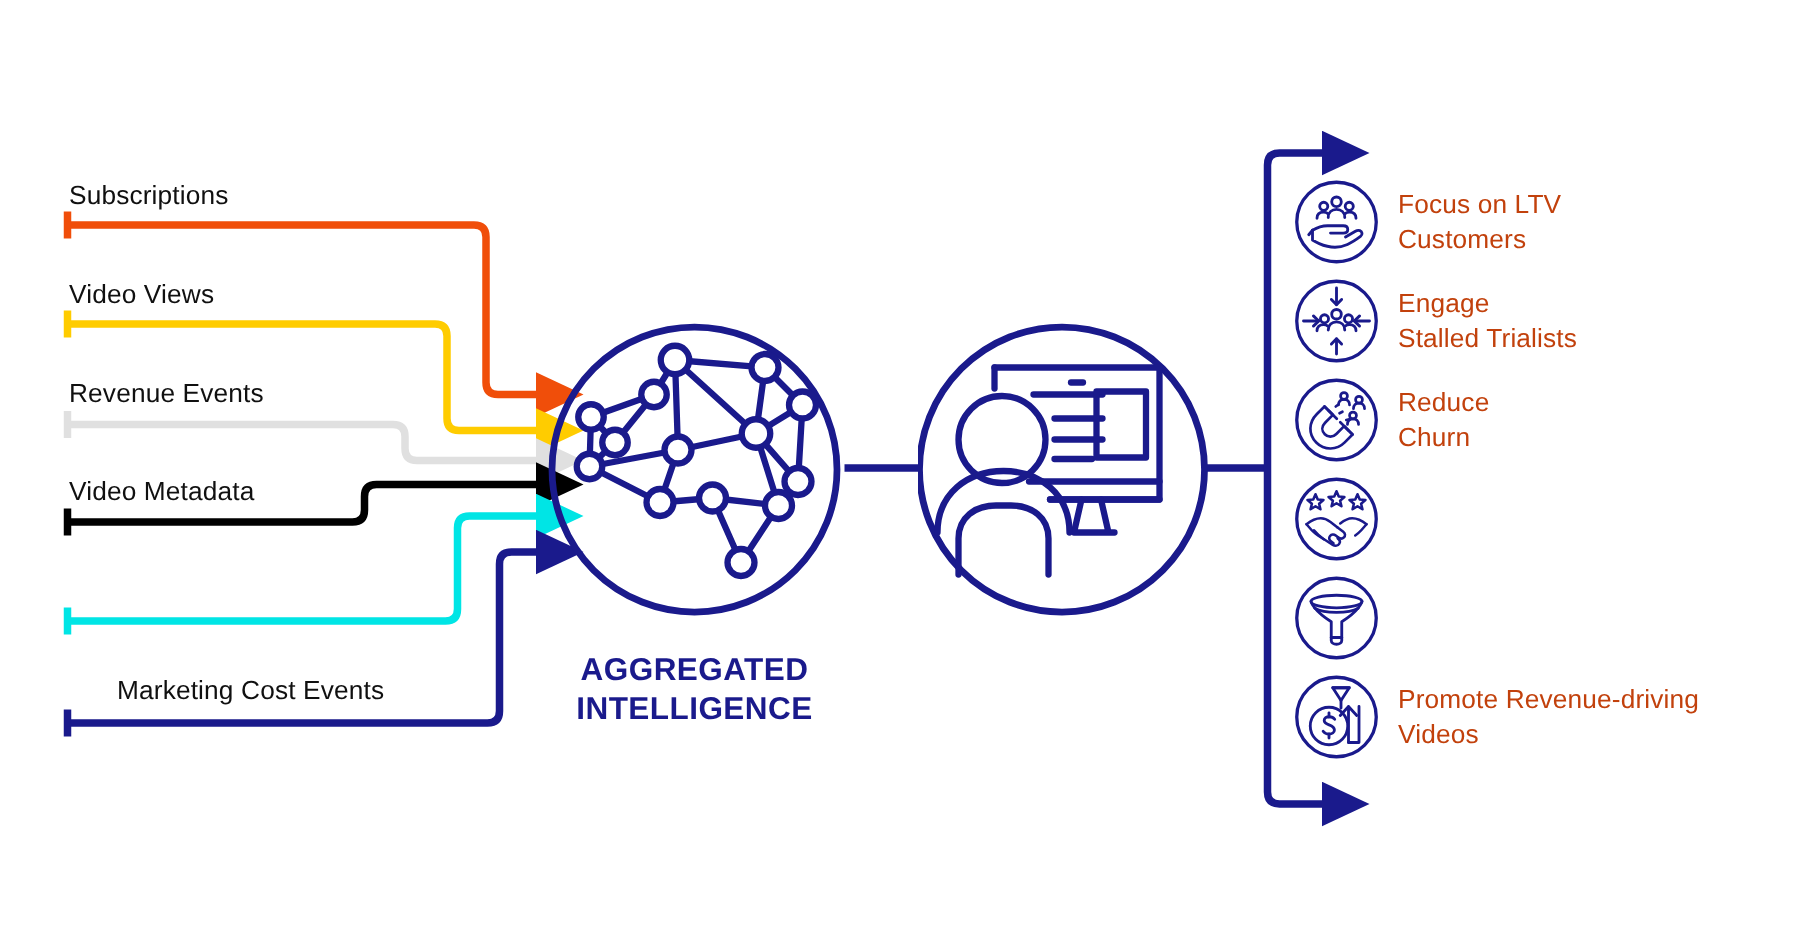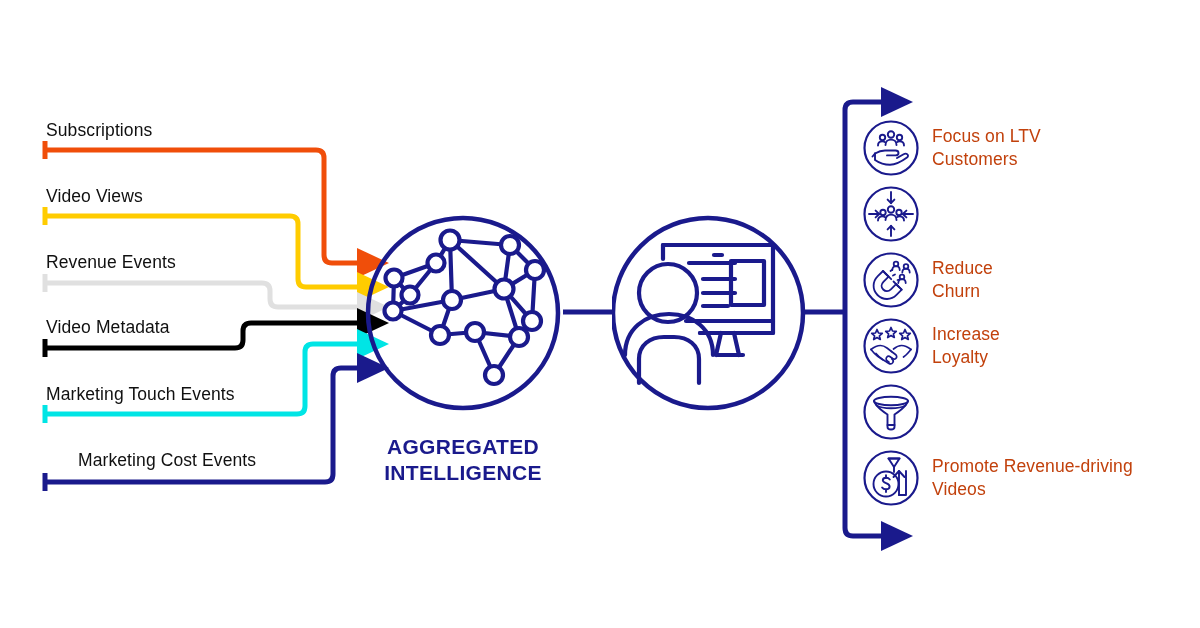--- a/index.html
+++ b/index.html
@@ -132,21 +132,20 @@
 
     <line x1="803" y1="312" x2="845" y2="312" stroke="#1a1a8c" stroke-width="5"></line>
     <path d="M845,312 L845,110 Q845,102 853,102 L884,102" fill="none" stroke="#1a1a8c" stroke-width="5" marker-end="url(#ah-navy-out)"></path>
     <path d="M845,312 L845,528 Q845,536 853,536 L884,536" fill="none" stroke="#1a1a8c" stroke-width="5" marker-end="url(#ah-navy-out)"></path>
   </svg>
 
   <div class="input-label" style="left:46px; top:120px;">Subscriptions</div>
   <div class="input-label" style="left:46px; top:186px;">Video Views</div>
   <div class="input-label" style="left:46px; top:252px;text-align:right;">Revenue Events</div>
   <div class="input-label" style="left:46px; top:317px;">Video Metadata</div>
-  <div class="input-label" style="left:46px; top:384px;">Marketing Touch Events</div>
   <div class="input-label" style="left:46px; top:450px;margin-left:32px;">Marketing Cost Events</div>
 
   <svg style="position:absolute; left:362px; top:215px;" width="202" height="196" viewBox="0 0 202 196">
     <circle cx="101" cy="98" r="95" fill="none" stroke="#1a1a8c" stroke-width="4.5"></circle>
     <g stroke="#1a1a8c" stroke-width="4.2" fill="none" stroke-linecap="round" stroke-linejoin="round">
 
       <path d="M32,63 L74,48 M32,63 L31,96 M32,63 L48,80
                M74,48 L48,80 M74,48 L88,25 M48,80 L31,96
                M48,80 L74,48 M31,96 L90,85 M31,96 L78,120
                M88,25 L148,30 M88,25 L142,74 M88,25 L90,85
@@ -241,20 +240,22 @@
           <path d="M25.6,44.4 L29,40.8 L32.4,44.4"></path>
 
           <path d="M7,29 L17,29"></path>
           <path d="M13.6,25.6 L17.2,29 L13.6,32.4"></path>
 
           <path d="M51,29 L41,29"></path>
           <path d="M44.4,25.6 L40.8,29 L44.4,32.4"></path>
         </g>
       </svg>
     </div>
+    <div class="outcome-text">Engage
+Stalled Trialists</div>
   </div>
 
   <div class="outcome" style="top:249px;">
     <div class="outcome-icon">
       <svg width="58" height="58" viewBox="0 0 58 58">
         <circle cx="29" cy="29" r="26.5" fill="none" stroke="#1a1a8c" stroke-width="2.2"></circle>
         <g stroke="#1a1a8c" stroke-width="1.8" fill="none" stroke-linecap="round" stroke-linejoin="round">
 
           <path d="M15.5,44 C10,38.5 10.5,30.5 15.8,25.2 L21,20 L26.6,25.6 L21.4,30.8 C19,33.2 19,36.3 21.2,38.5 C23.4,40.7 26.5,40.7 28.9,38.3 L34.1,33.1 L39.7,38.7 L34.5,43.9 C29.2,49.2 21,49.5 15.5,44 Z"></path>
           <path d="M21,20 L26.6,25.6 M34.1,33.1 L39.7,38.7"></path>
@@ -288,22 +289,20 @@
           <path d="M9,32.5 C9,32.5 14,28.5 18.5,28.5 C21,28.5 23,29.5 25,31 L29.5,34.5"></path>
           <path d="M49,32.5 C49,32.5 44,28.5 39.5,28.5 C36.5,28.5 34,30 31.5,32"></path>
           <path d="M29.5,34.5 L33.5,37.5 C35,38.6 35,40.3 33.9,41.3 C32.9,42.3 31.3,42.2 30,41.2"></path>
           <path d="M30,41.2 L28.5,40 C27.2,39 25.6,39.2 24.7,40.3 C23.8,41.4 24,42.9 25.3,43.9 L27,45.2"></path>
           <path d="M9,32.5 L12.5,36.5 C14,38.2 16.5,40 19,41.5 C22,43.3 24.5,45 26.5,46.2 C28.2,47.2 30,46.8 30.8,45.6 C31.6,44.4 31.2,42.9 29.8,41.9"></path>
           <path d="M49,32.5 L45.5,36.5 C44.5,37.6 43,38.9 41.5,40"></path>
           <path d="M14,36.5 C14,36.5 17,40 20.5,42.5"></path>
         </g>
       </svg>
     </div>
-    <div class="outcome-text">Increase
-Loyalty</div>
   </div>
 
   <div class="outcome" style="top:381px;">
     <div class="outcome-icon">
       <svg width="58" height="58" viewBox="0 0 58 58">
         <circle cx="29" cy="29" r="26.5" fill="none" stroke="#1a1a8c" stroke-width="2.2"></circle>
         <g stroke="#1a1a8c" stroke-width="1.9" fill="none" stroke-linecap="round" stroke-linejoin="round">
           <ellipse cx="29" cy="18" rx="17" ry="4.2"></ellipse>
           <path d="M12,18 C12,18 13.5,24 25.5,31.5 L25.5,44 C25.5,45.4 27,46.5 29,46.5 C31,46.5 32.5,45.4 32.5,44 L32.5,31.5 C44.5,24 46,18 46,18"></path>
           <path d="M14.5,22.5 C17.5,24.2 23,25.2 29,25.2 C35,25.2 40.5,24.2 43.5,22.5"></path>

